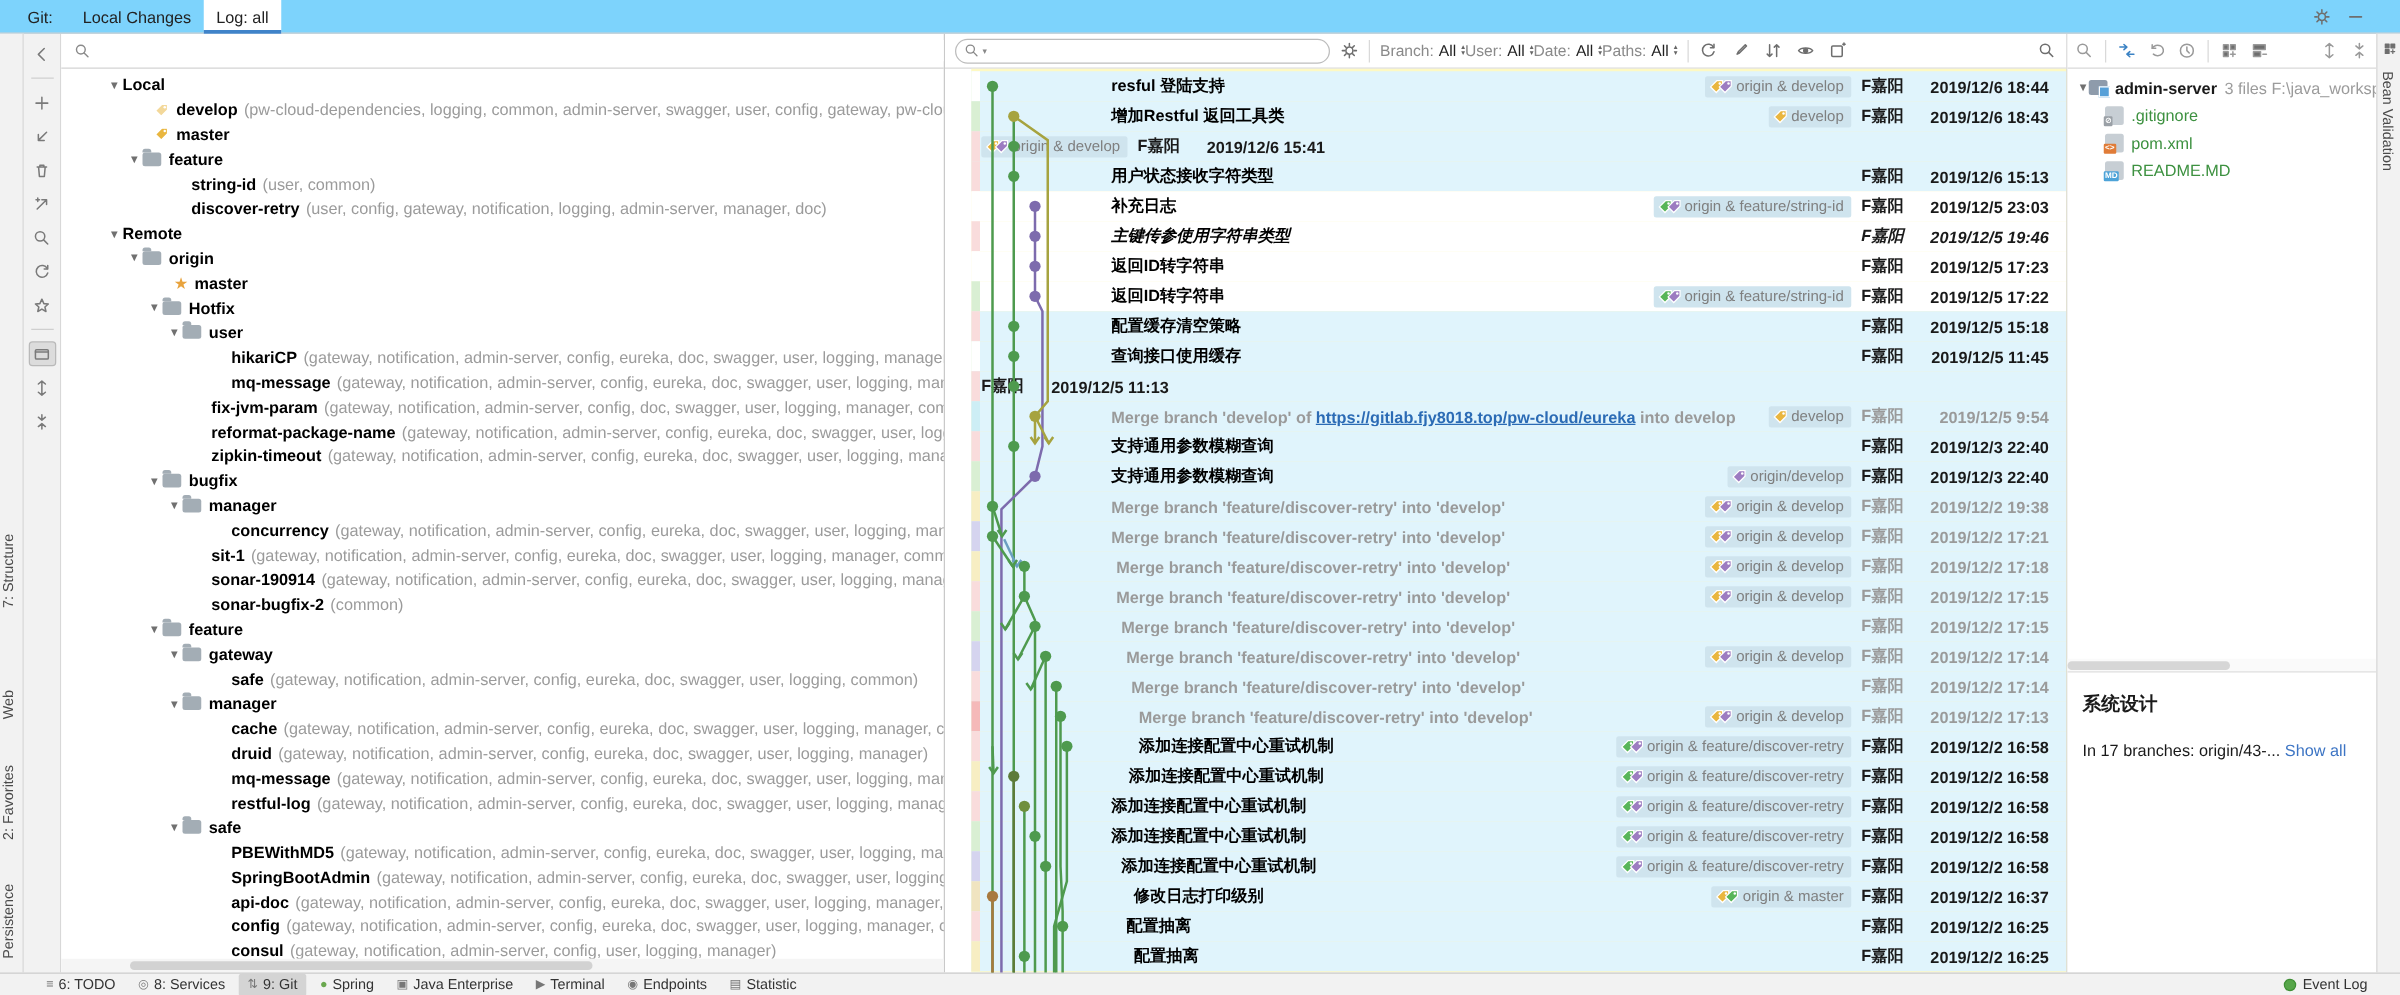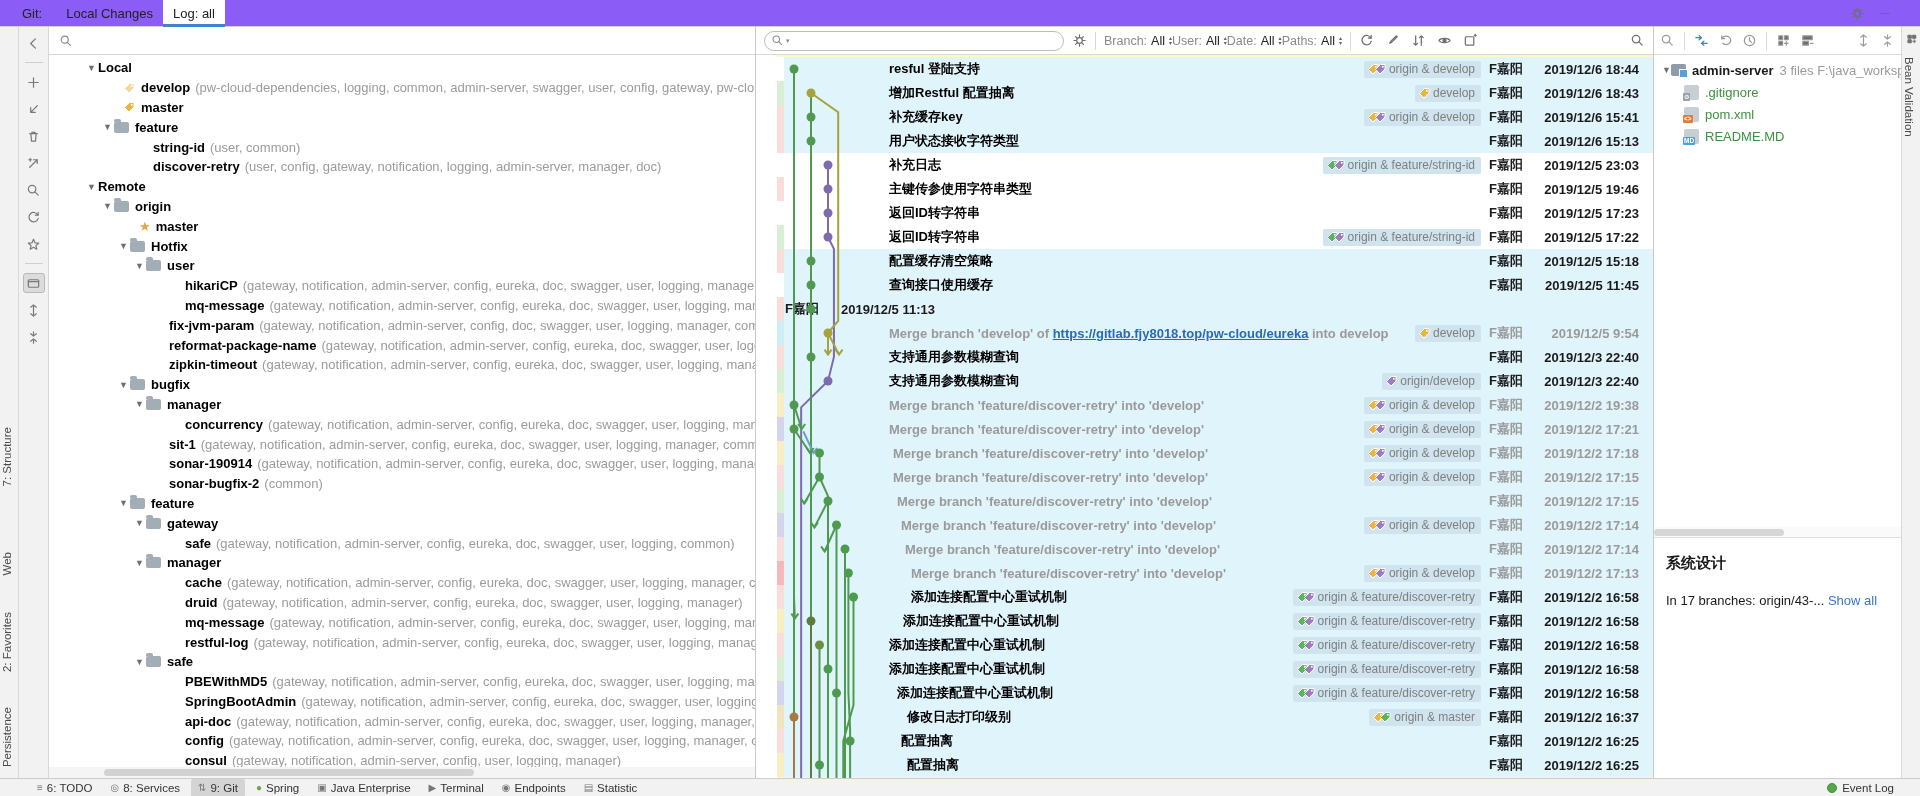--- a/index.html
+++ b/index.html
@@ -5,21 +5,21 @@
   * { box-sizing: border-box; }
   html,body { margin:0; padding:0; }
   body {
     width:1920px; height:796px; overflow:hidden;
     font-family:"Liberation Sans","DejaVu Sans",sans-serif;
     font-size:13px; color:#1a1a1a; background:#fff;
   }
   #app { width:1920px; height:796px; display:flex; flex-direction:column; }
 
   
-  #topbar { height:27px; background:#8b5cf6; border-bottom:1px solid #d1d1d1;
+  #topbar { height:27px; background:#7dd3fc; border-bottom:1px solid #d1d1d1;
     display:flex; align-items:center; flex:none; position:relative; }
   #topbar .git-label { margin-left:22px; margin-right:14px; color:#222; }
   .top-tab { height:27px; display:flex; align-items:center; padding:0 10px; position:relative; cursor:default; color:#222;text-align:right; }
   .top-tab.active { background:#fff; }
   .top-tab.active::after { content:""; position:absolute; left:0; right:0; bottom:0; height:3px; background:#4083c9; }
   #topbar-right { position:absolute; right:28px; top:0; height:27px; display:flex; align-items:center; gap:12px; }
 
   
   #main { flex:1; display:flex; min-height:0; }
 
@@ -489,33 +489,32 @@
                 <svg width="13" height="13" viewBox="0 0 13 13">
                   <path d="M1.5 6.5 L6.5 1.5 H11 V6 L6 11 Z" fill="#9d7cc1" stroke="#ffffff" stroke-width="1"></path>
                   <circle cx="8.8" cy="3.8" r="1" fill="#fff"></circle>
                 </svg>
                 <span>origin &amp; develop</span>
               </span>
               <div class="author">F嘉阳</div>
               <div class="date">2019/12/6 18:44</div>
             </div>
             <div class="commit-row" style="background: rgb(224, 244, 252);">
-              <div class="msg" style="padding-left: 112px;">增加Restful 配置抽离</div>
+              <div class="msg" style="padding-left: 112px;">增加Restful 返回工具类</div>
               <span class="refchip">
                 <svg width="13" height="13" viewBox="0 0 13 13">
                   <path d="M1.5 6.5 L6.5 1.5 H11 V6 L6 11 Z" fill="#e9b63f" stroke="#ffffff" stroke-width="1"></path>
                   <circle cx="8.8" cy="3.8" r="1" fill="#fff"></circle>
                 </svg>
                 <span>develop</span>
               </span>
               <div class="author">F嘉阳</div>
               <div class="date">2019/12/6 18:43</div>
             </div>
             <div class="commit-row" style="background: rgb(224, 244, 252);">
-              <div class="msg" style="padding-left: 112px;">补充缓存key</div>
               <span class="refchip">
                 <svg width="13" height="13" viewBox="0 0 13 13">
                   <path d="M1.5 6.5 L6.5 1.5 H11 V6 L6 11 Z" fill="#e9b63f" stroke="#ffffff" stroke-width="1"></path>
                   <circle cx="8.8" cy="3.8" r="1" fill="#fff"></circle>
                 </svg>
                 <svg width="13" height="13" viewBox="0 0 13 13">
                   <path d="M1.5 6.5 L6.5 1.5 H11 V6 L6 11 Z" fill="#9d7cc1" stroke="#ffffff" stroke-width="1"></path>
                   <circle cx="8.8" cy="3.8" r="1" fill="#fff"></circle>
                 </svg>
                 <span>origin &amp; develop</span>
@@ -537,21 +536,21 @@
                 </svg>
                 <svg width="13" height="13" viewBox="0 0 13 13">
                   <path d="M1.5 6.5 L6.5 1.5 H11 V6 L6 11 Z" fill="#9d7cc1" stroke="#ffffff" stroke-width="1"></path>
                   <circle cx="8.8" cy="3.8" r="1" fill="#fff"></circle>
                 </svg>
                 <span>origin &amp; feature/string-id</span>
               </span>
               <div class="author">F嘉阳</div>
               <div class="date">2019/12/5 23:03</div>
             </div>
-            <div class="commit-row" style="background: rgb(255, 255, 255);">
+            <div class="commit-row" style="background: rgb(255, 255, 255); font-style: italic;">
               <div class="msg" style="padding-left: 112px;">主键传参使用字符串类型</div>
               <div class="author">F嘉阳</div>
               <div class="date">2019/12/5 19:46</div>
             </div>
             <div class="commit-row" style="background: rgb(255, 255, 255);">
               <div class="msg" style="padding-left: 112px;">返回ID转字符串</div>
               <div class="author">F嘉阳</div>
               <div class="date">2019/12/5 17:23</div>
             </div>
             <div class="commit-row" style="background: rgb(255, 255, 255);">

